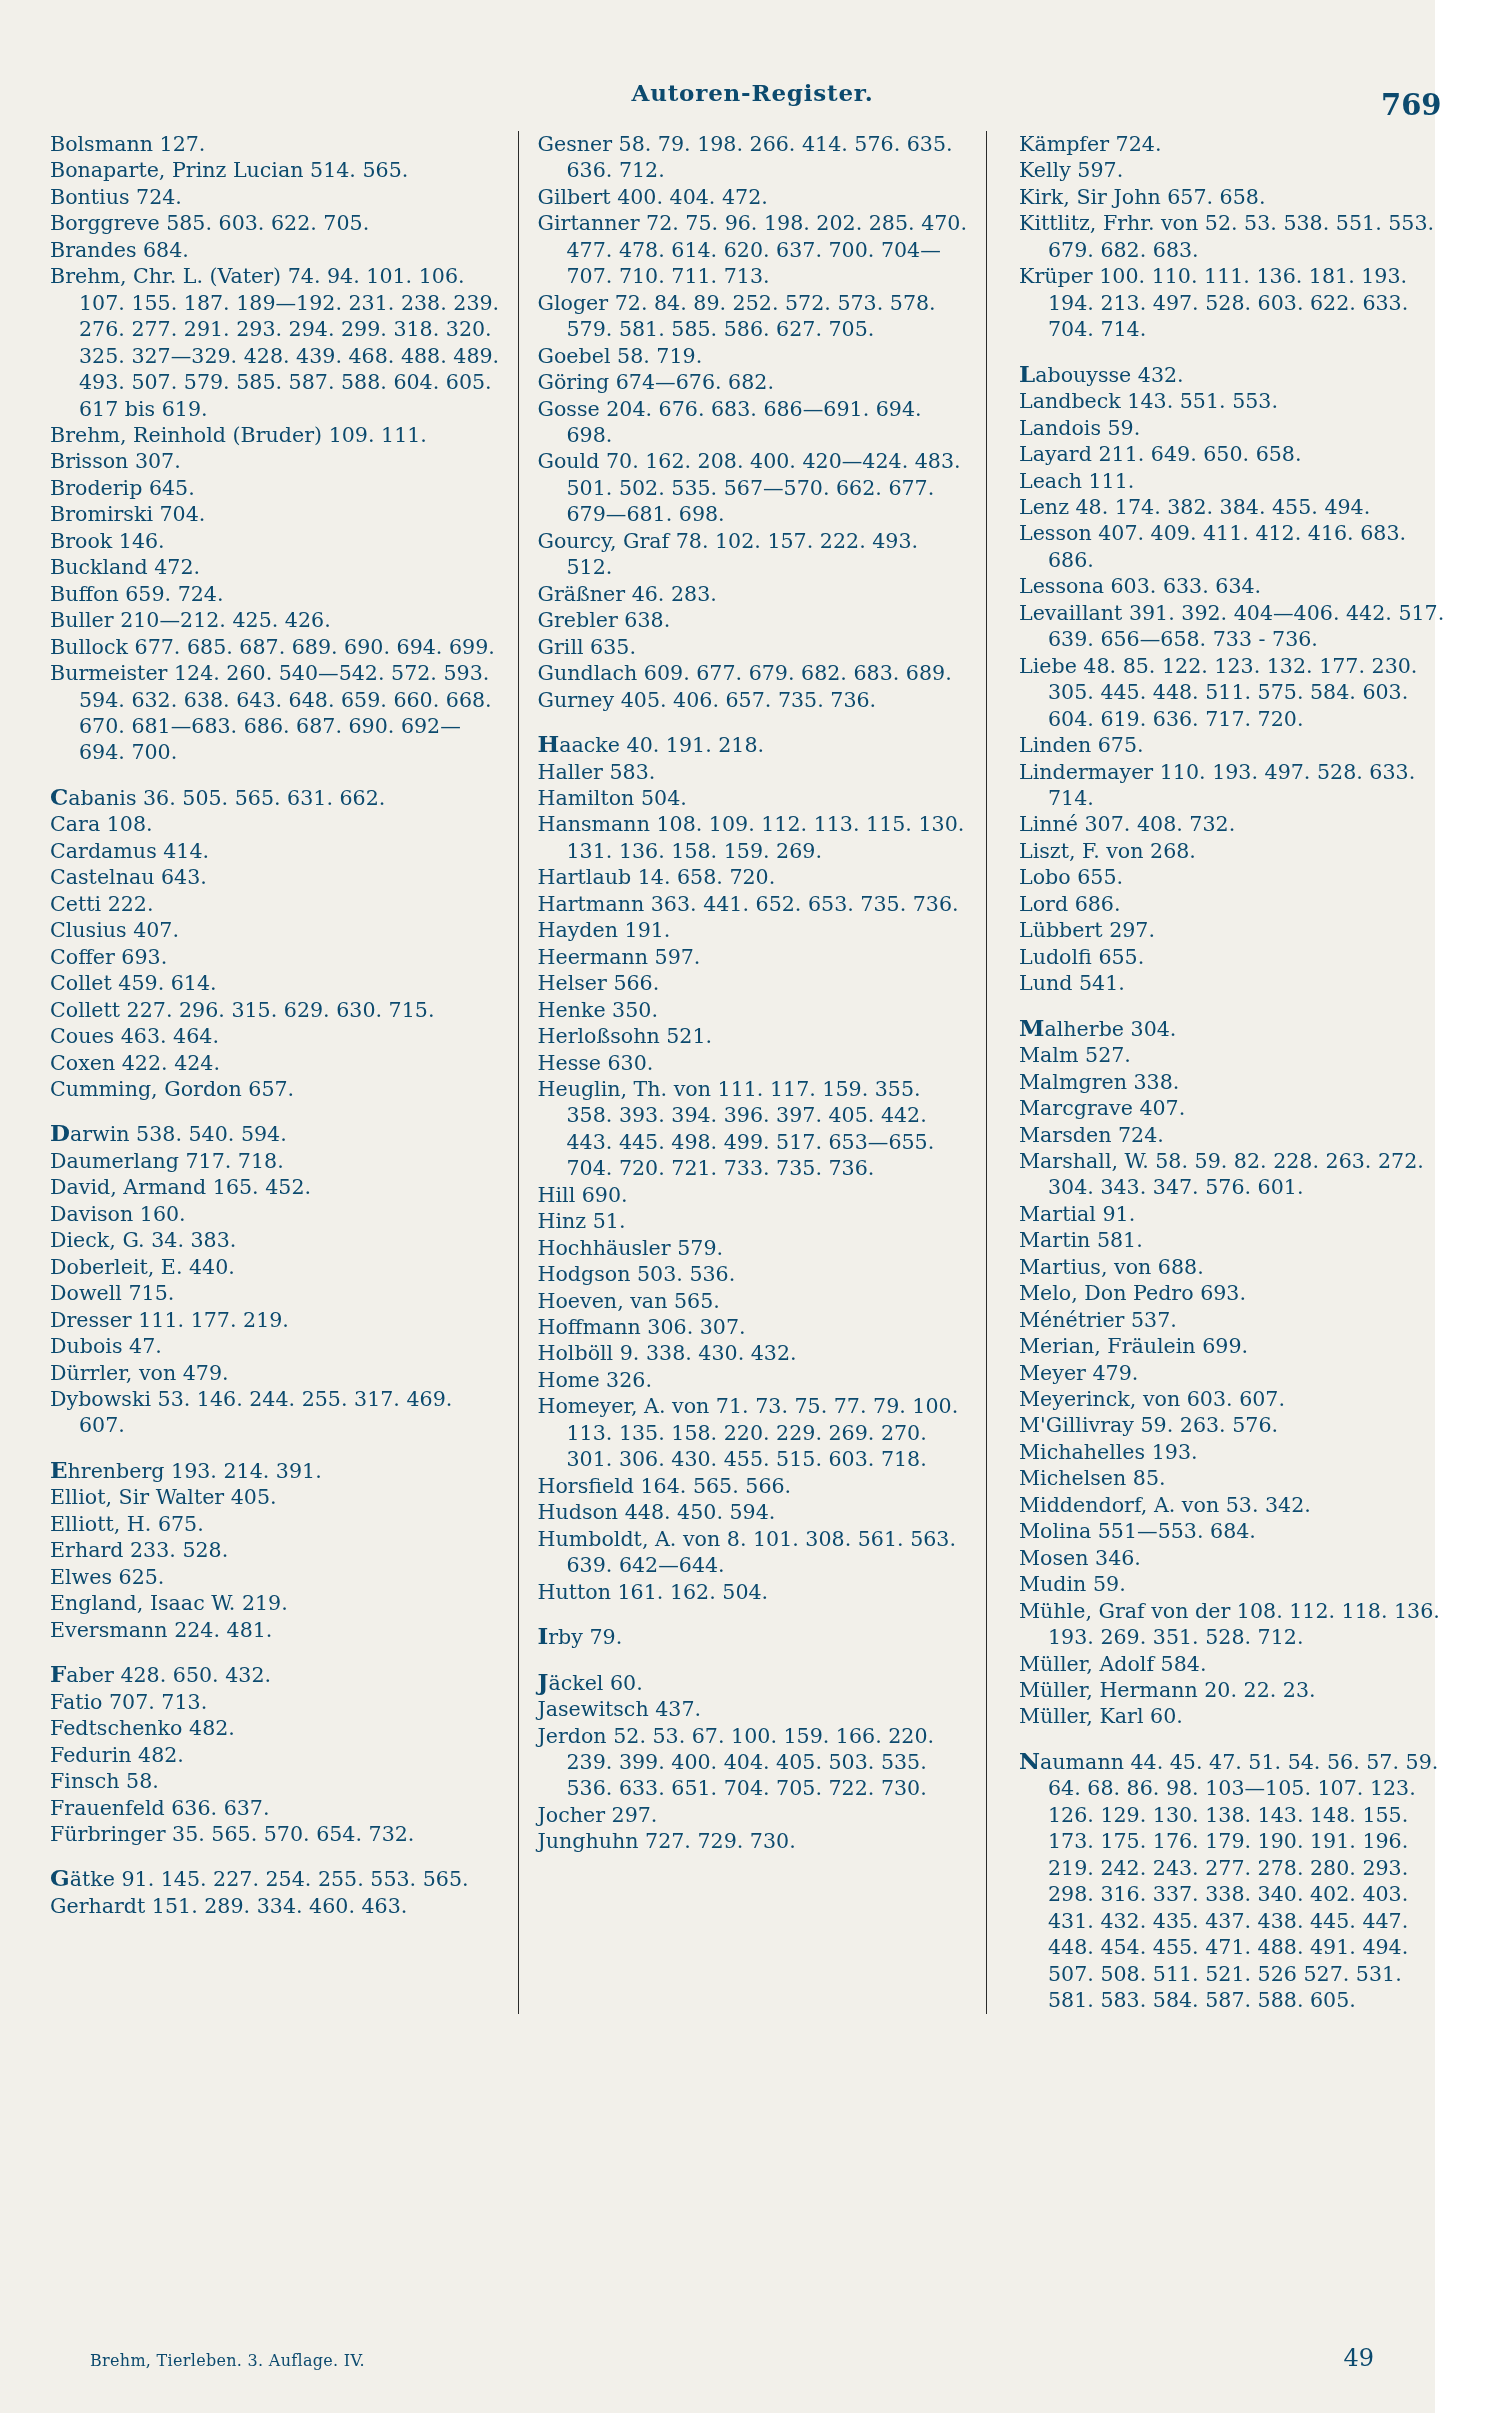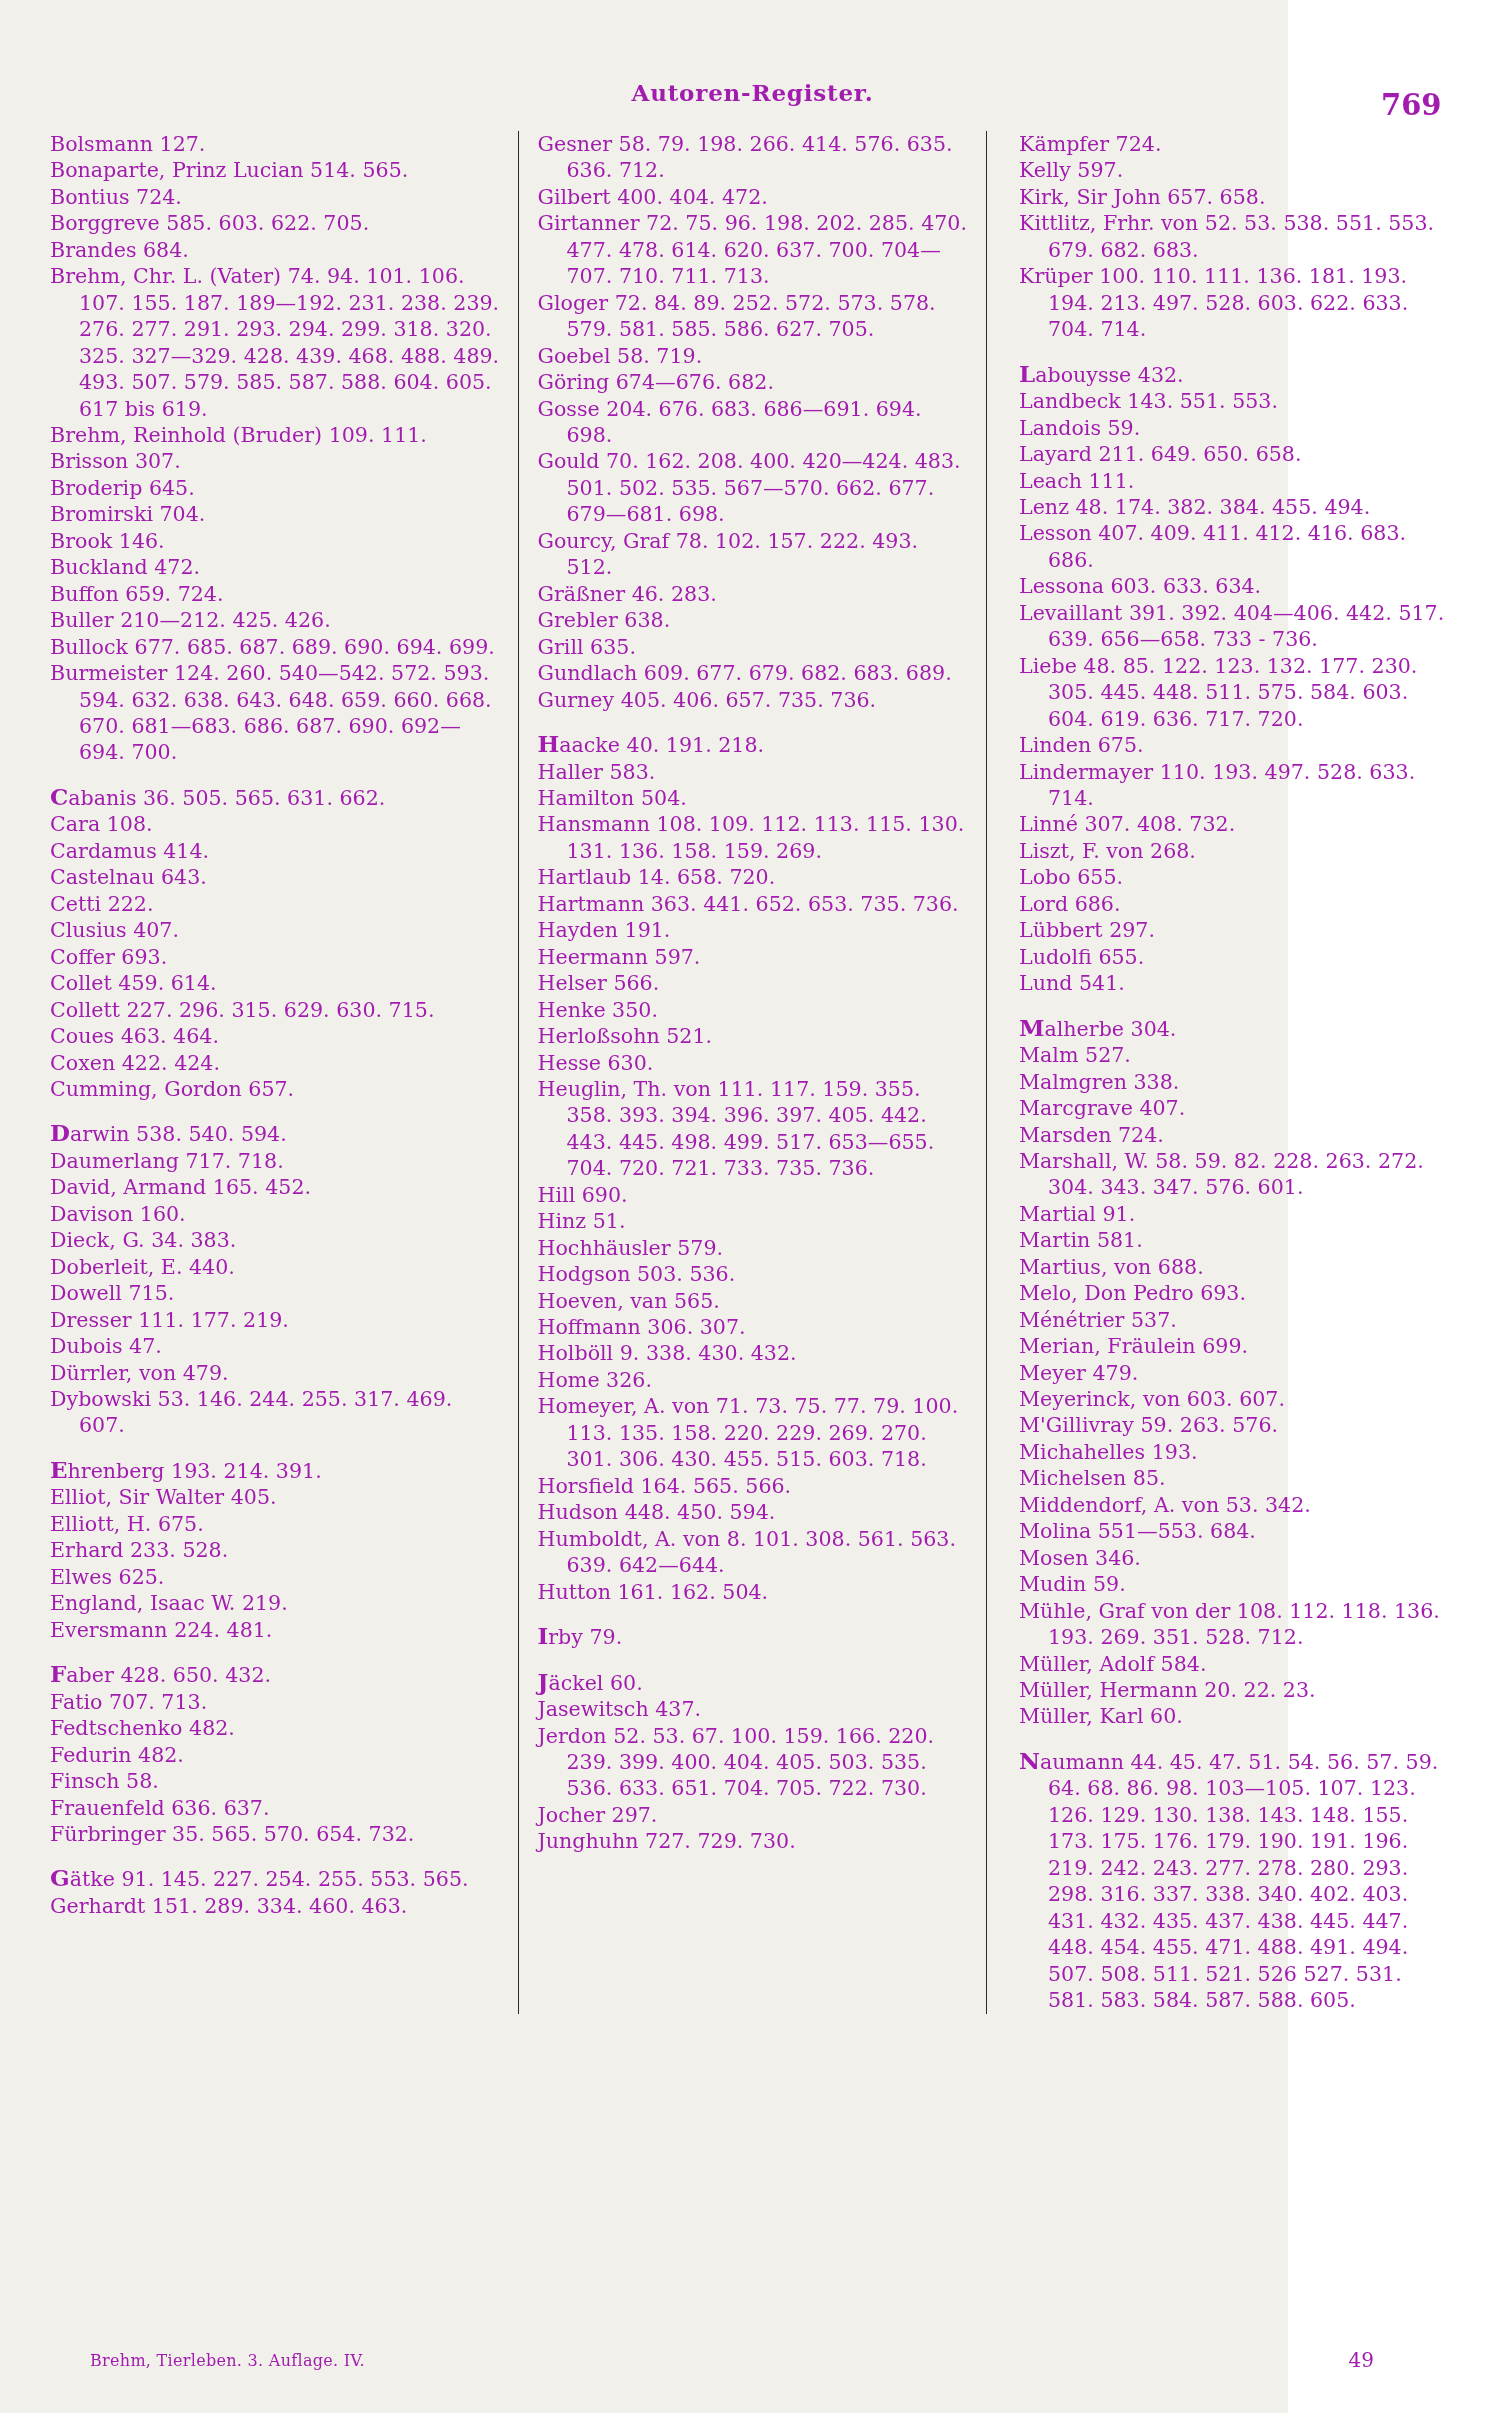--- a/index.html
+++ b/index.html
@@ -2,26 +2,26 @@
 <html style="font-size:13.5px"><head>
 <meta charset="utf-8">
 <style>
   html, body {
     margin: 0;
     padding: 0;
     background: #ffffff;
   }
   .page {
     position: relative;
-    width: 1288px;
+    width: 1435px;
     height: 2413px;
     background: #f2f0ea;
     box-sizing: border-box;
     font-family: "DejaVu Serif", serif;
-    color: #a21caf;
+    color: #0c4a6e;
   }
   .page-inner {
     position: absolute;
     left: 50px;
     top: 59px;
     width: 1405px;
     height: 2306px;
   }
   .header {
     position: relative;
@@ -86,21 +86,21 @@
     position: absolute;
     left: 40px;
     bottom: -5px;
     font-size: 16px;
     letter-spacing: 0.3px;
   }
   .sig {
     position: absolute;
     right: 81px;
     bottom: -6.7px;
-    font-size: 20px;
+    font-size: 24px;
   }
 </style>
 </head>
 <body>
 
 <div class="page">
   <div class="page-inner">
 
     <div class="header">
       <div class="running-title">Autoren-Register.</div>

